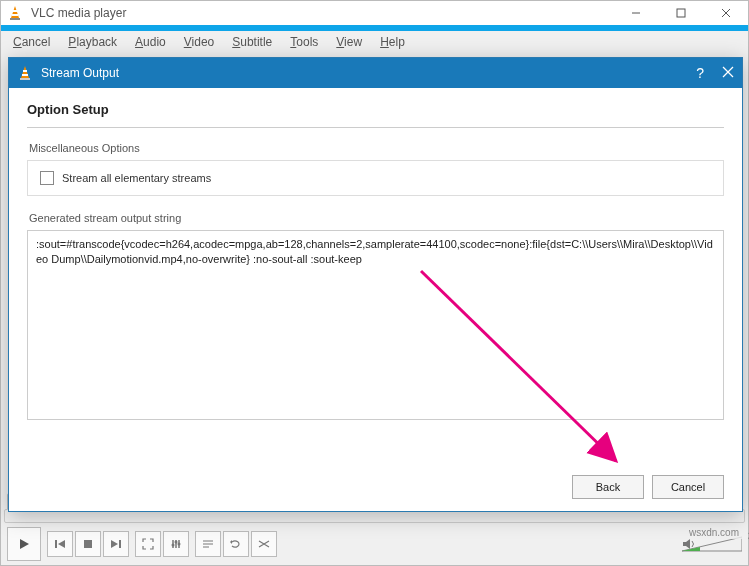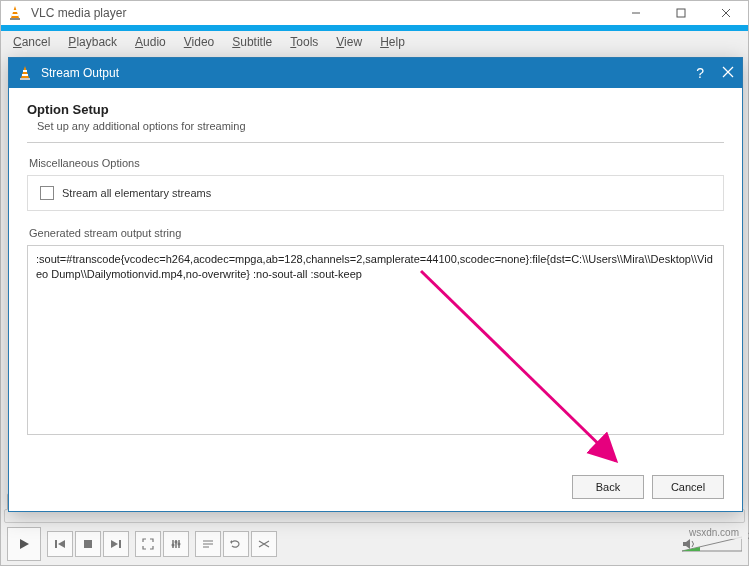--- a/index.html
+++ b/index.html
@@ -393,21 +393,20 @@
           <svg width="12" height="12">
               <line x1="1" y1="1" x2="11" y2="11" stroke="#fff" stroke-width="1.3"></line>
               <line x1="11" y1="1" x2="1" y2="11" stroke="#fff" stroke-width="1.3"></line>
             </svg>
         </span>
       </div>
     </div>
 
     <div class="dialog-body">
       <div class="opt-header">Option Setup</div>
-      <div class="opt-sub">Set up any additional options for streaming</div>
       <hr class="hr">
 
       <div class="group-label">Miscellaneous Options</div>
       <div class="group-box">
         <label class="chk-row">
           <span class="chk"></span>
           <span>Stream all elementary streams</span>
         </label>
       </div>
 

